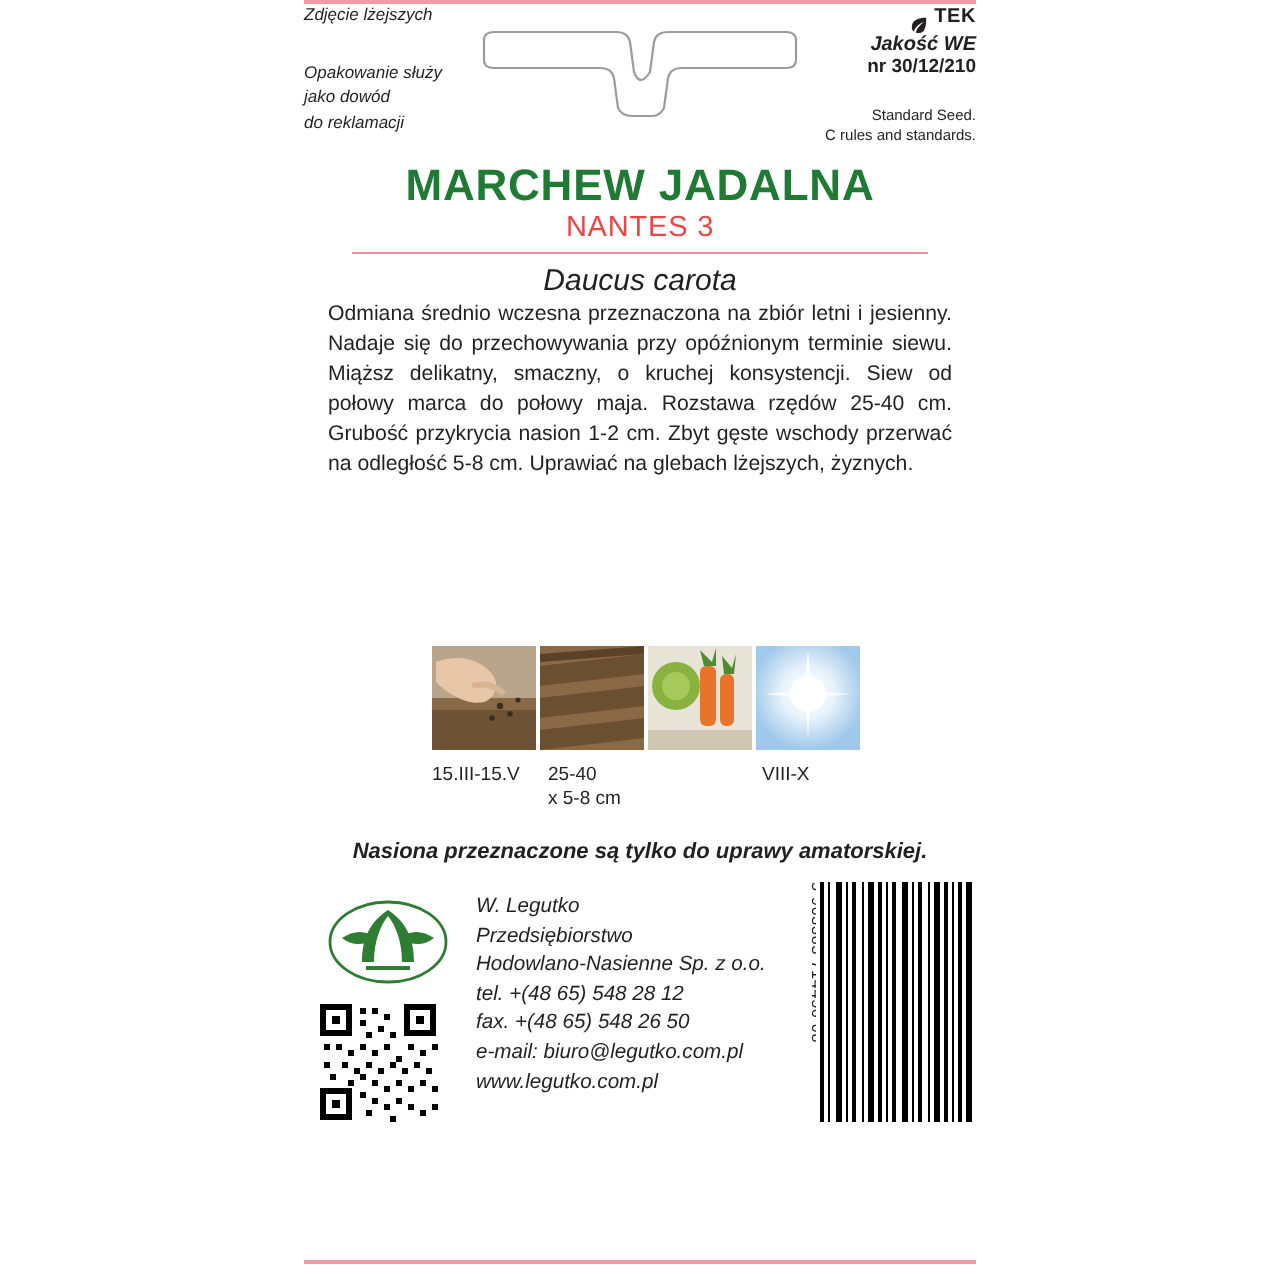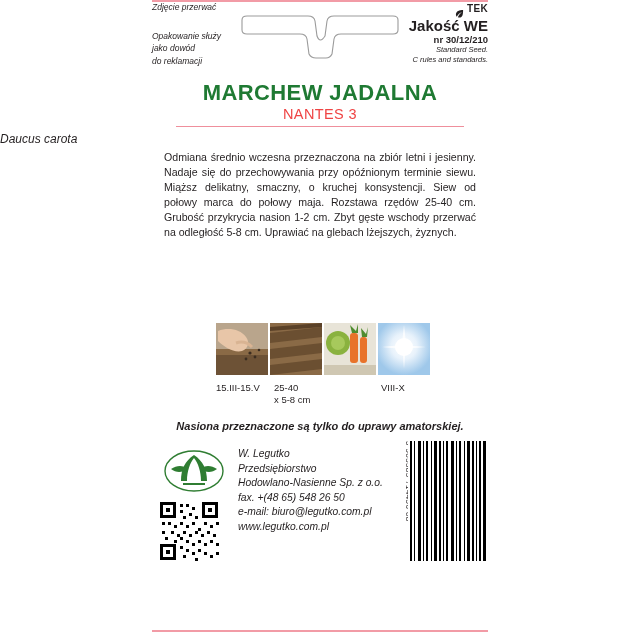--- a/index.html
+++ b/index.html
@@ -70,34 +70,34 @@
     width: 9px;
     height: 9px;
   }
   .tek-text {
     font-size: 10px;
     font-weight: bold;
     letter-spacing: 0.3px;
     color: #231f20;
   }
   .qual-line {
+    font-style: italic;
     font-weight: bold;
-    font-size: 15px;
+    font-size: 10px;
     margin-top: 3px;
     color: #231f20;
   }
   .qual-num {
     font-weight: bold;
     font-size: 9.5px;
     color: #231f20;
   }
   .std-line {
-    font-style: italic;
     font-size: 7.5px;
-    margin-top: 0;
+    margin-top: 14px;
     color: #231f20;
     line-height: 1.35;
   }
 
   
   .hanger {
     position: absolute;
     left: 238px;
     top: 14px;
     width: 164px;
@@ -132,22 +132,22 @@
     top: 126px;
     width: 288px;
     height: 1px;
     background: #ef8f9c;
   }
   .title-latin {
     position: absolute;
     left: 0;
     right: 0;
     top: 132px;
-    text-align: left;
-    font-size: 12px;
+    text-align: center;
+    font-size: 15px;
     font-style: italic;
     color: #231f20;
   }
 
   
   .desc {
     position: absolute;
     left: 164px;
     top: 150px;
     width: 312px;
@@ -248,21 +248,21 @@
   }
 </style>
 </head>
 <body>
 
 <div class="page">
 
   <div class="edge-rule top"></div>
   <div class="edge-rule bottom"></div>
 
-  <div class="hdr-left">Zdjęcie przerwać</div>
+  <div class="hdr-left">Zdjęcie lżejszych</div>
   <div class="hdr-left-note" style="white-space: pre-line;">Opakowanie służy
 jako dowód
 do reklamacji</div>
 
   <div class="hdr-right">
     <div class="tek-row">
       <span class="tek-leaf">
         <svg width="9" height="9" viewBox="0 0 10 10" aria-hidden="true">
           <path d="M9 1C5 1 1 2.2 1 6.2c0 1 .4 1.9 1 2.5C3.1 6 5.4 4.1 8 3.2 6 4.6 4 6.4 3.2 9.2c.6.2 1.2.3 1.8.3 3.4 0 4-3.9 4-8.5z" fill="#231f20"></path>
         </svg>
@@ -421,20 +421,21 @@
         <rect x="37" y="58" width="3" height="3"></rect>
           <rect x="58" y="52" width="3" height="3"></rect>
       </g>
     </svg>
   </div>
 
   <div class="addr">
     <div>W. Legutko</div>
     <div>Przedsiębiorstwo</div>
     <div>Hodowlano-Nasienne Sp. z o.o.</div>
+    <div>tel. +(48 65) 548 28 12</div>
     <div>fax. +(48 65) 548 26 50</div>
     <div>e-mail: biuro@legutko.com.pl</div>
     <div>www.legutko.com.pl</div>
   </div>
 
   <div class="barcode-digits">5 903383 714456 08</div>
   <div class="barcode-wrap">
     <svg width="80" height="120" viewBox="0 0 80 120" aria-hidden="true">
       <rect width="80" height="120" fill="#ffffff"></rect>
       <g fill="#000000">

